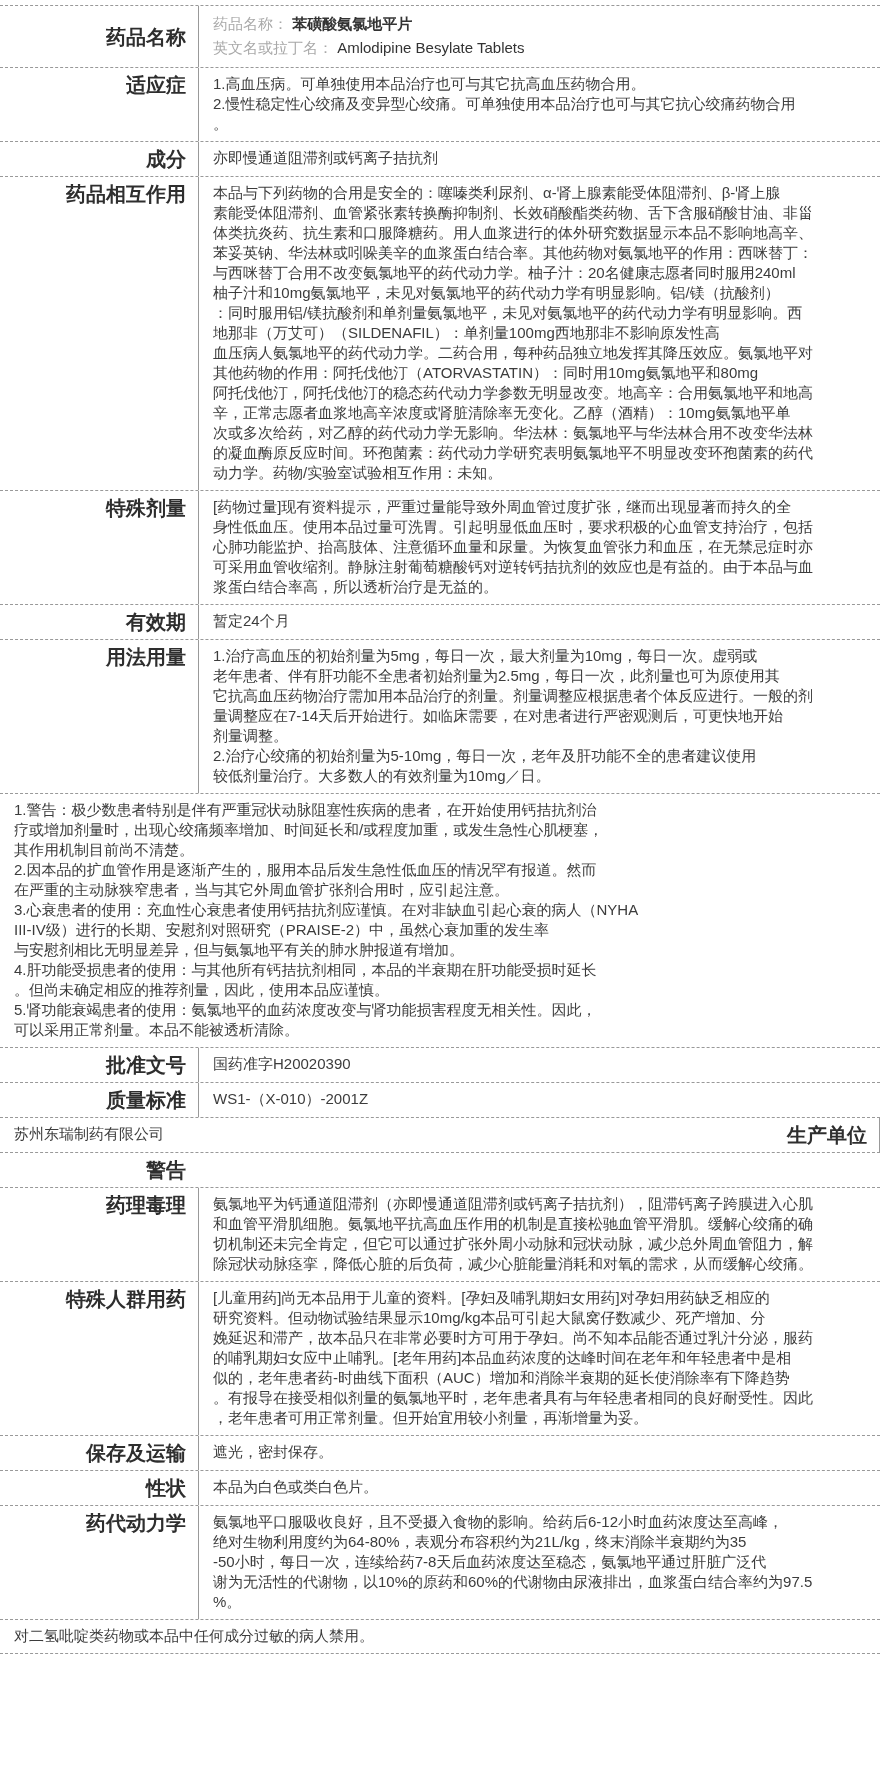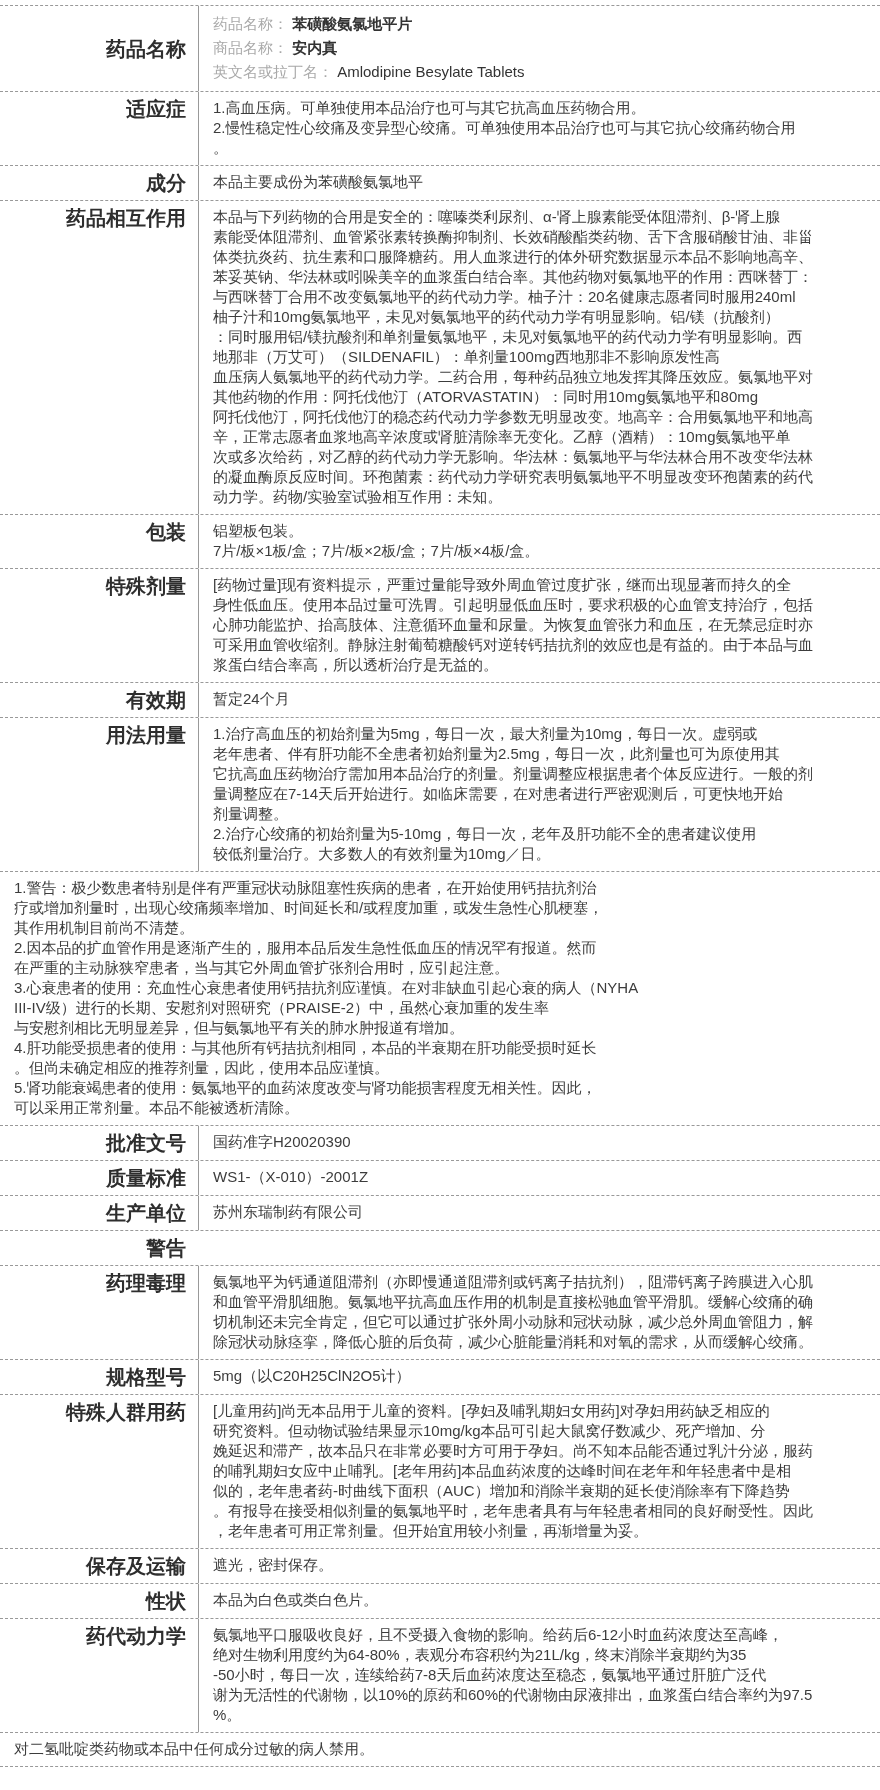--- a/index.html
+++ b/index.html
@@ -68,42 +68,38 @@
 
 <div class="doc" id="drug-table">
   <div class="row middle">
     <div class="cell label">药品名称</div>
     <div class="cell content" style="white-space: normal;">
   <div class="field-line">
     <span class="field-name">药品名称：</span>
     <span class="field-value bold">苯磺酸氨氯地平片</span>
   </div>
 
-  <div class="field-line">
-    <span class="field-name">商品名称：</span>
-    <span class="field-value bold">安内真</span>
-  </div>
 
   <div class="field-line">
     <span class="field-name">英文名或拉丁名：</span>
     <span class="field-value">Amlodipine Besylate Tablets</span>
   </div>
 </div>
   </div>
 
   <div class="row">
     <div class="cell label">适应症</div>
     <div class="cell content">1.高血压病。可单独使用本品治疗也可与其它抗高血压药物合用。
 2.慢性稳定性心绞痛及变异型心绞痛。可单独使用本品治疗也可与其它抗心绞痛药物合用
 。</div>
   </div>
 
   <div class="row">
     <div class="cell label">成分</div>
-    <div class="cell content">本品主要成份为苯磺酸氨氯地平</div>
+    <div class="cell content">亦即慢通道阻滞剂或钙离子拮抗剂</div>
   </div>
 
   <div class="row">
     <div class="cell label">药品相互作用</div>
     <div class="cell content">本品与下列药物的合用是安全的：噻嗪类利尿剂、α-肾上腺素能受体阻滞剂、β-肾上腺
 素能受体阻滞剂、血管紧张素转换酶抑制剂、长效硝酸酯类药物、舌下含服硝酸甘油、非甾
 体类抗炎药、抗生素和口服降糖药。用人血浆进行的体外研究数据显示本品不影响地高辛、
 苯妥英钠、华法林或吲哚美辛的血浆蛋白结合率。其他药物对氨氯地平的作用：西咪替丁：
 与西咪替丁合用不改变氨氯地平的药代动力学。柚子汁：20名健康志愿者同时服用240ml
 柚子汁和10mg氨氯地平，未见对氨氯地平的药代动力学有明显影响。铝/镁（抗酸剂）
@@ -111,25 +107,20 @@
 地那非（万艾可）（SILDENAFIL）：单剂量100mg西地那非不影响原发性高
 血压病人氨氯地平的药代动力学。二药合用，每种药品独立地发挥其降压效应。氨氯地平对
 其他药物的作用：阿托伐他汀（ATORVASTATIN）：同时用10mg氨氯地平和80mg
 阿托伐他汀，阿托伐他汀的稳态药代动力学参数无明显改变。地高辛：合用氨氯地平和地高
 辛，正常志愿者血浆地高辛浓度或肾脏清除率无变化。乙醇（酒精）：10mg氨氯地平单
 次或多次给药，对乙醇的药代动力学无影响。华法林：氨氯地平与华法林合用不改变华法林
 的凝血酶原反应时间。环孢菌素：药代动力学研究表明氨氯地平不明显改变环孢菌素的药代
 动力学。药物/实验室试验相互作用：未知。</div>
   </div>
 
-  <div class="row">
-    <div class="cell label">包装</div>
-    <div class="cell content">铝塑板包装。
-7片/板×1板/盒；7片/板×2板/盒；7片/板×4板/盒。</div>
-  </div>
 
   <div class="row">
     <div class="cell label">特殊剂量</div>
     <div class="cell content">[药物过量]现有资料提示，严重过量能导致外周血管过度扩张，继而出现显著而持久的全
 身性低血压。使用本品过量可洗胃。引起明显低血压时，要求积极的心血管支持治疗，包括
 心肺功能监护、抬高肢体、注意循环血量和尿量。为恢复血管张力和血压，在无禁忌症时亦
 可采用血管收缩剂。静脉注射葡萄糖酸钙对逆转钙拮抗剂的效应也是有益的。由于本品与血
 浆蛋白结合率高，所以透析治疗是无益的。</div>
   </div>
 
@@ -168,41 +159,37 @@
     <div class="cell label">批准文号</div>
     <div class="cell content">国药准字H20020390</div>
   </div>
 
   <div class="row">
     <div class="cell label">质量标准</div>
     <div class="cell content">WS1-（X-010）-2001Z</div>
   </div>
 
   <div class="row">
+    <div class="cell content">苏州东瑞制药有限公司</div>
     <div class="cell label">生产单位</div>
-    <div class="cell content">苏州东瑞制药有限公司</div>
   </div>
 
   <div class="row no-divider">
     <div class="cell label">警告</div>
     <div class="cell content"></div>
   </div>
 
   <div class="row">
     <div class="cell label">药理毒理</div>
     <div class="cell content">氨氯地平为钙通道阻滞剂（亦即慢通道阻滞剂或钙离子拮抗剂），阻滞钙离子跨膜进入心肌
 和血管平滑肌细胞。氨氯地平抗高血压作用的机制是直接松驰血管平滑肌。缓解心绞痛的确
 切机制还未完全肯定，但它可以通过扩张外周小动脉和冠状动脉，减少总外周血管阻力，解
 除冠状动脉痉挛，降低心脏的后负荷，减少心脏能量消耗和对氧的需求，从而缓解心绞痛。</div>
   </div>
 
-  <div class="row">
-    <div class="cell label">规格型号</div>
-    <div class="cell content">5mg（以C20H25ClN2O5计）</div>
-  </div>
 
   <div class="row">
     <div class="cell label">特殊人群用药</div>
     <div class="cell content">[儿童用药]尚无本品用于儿童的资料。[孕妇及哺乳期妇女用药]对孕妇用药缺乏相应的
 研究资料。但动物试验结果显示10mg/kg本品可引起大鼠窝仔数减少、死产增加、分
 娩延迟和滞产，故本品只在非常必要时方可用于孕妇。尚不知本品能否通过乳汁分泌，服药
 的哺乳期妇女应中止哺乳。[老年用药]本品血药浓度的达峰时间在老年和年轻患者中是相
 似的，老年患者药-时曲线下面积（AUC）增加和消除半衰期的延长使消除率有下降趋势
 。有报导在接受相似剂量的氨氯地平时，老年患者具有与年轻患者相同的良好耐受性。因此
 ，老年患者可用正常剂量。但开始宜用较小剂量，再渐增量为妥。</div>

